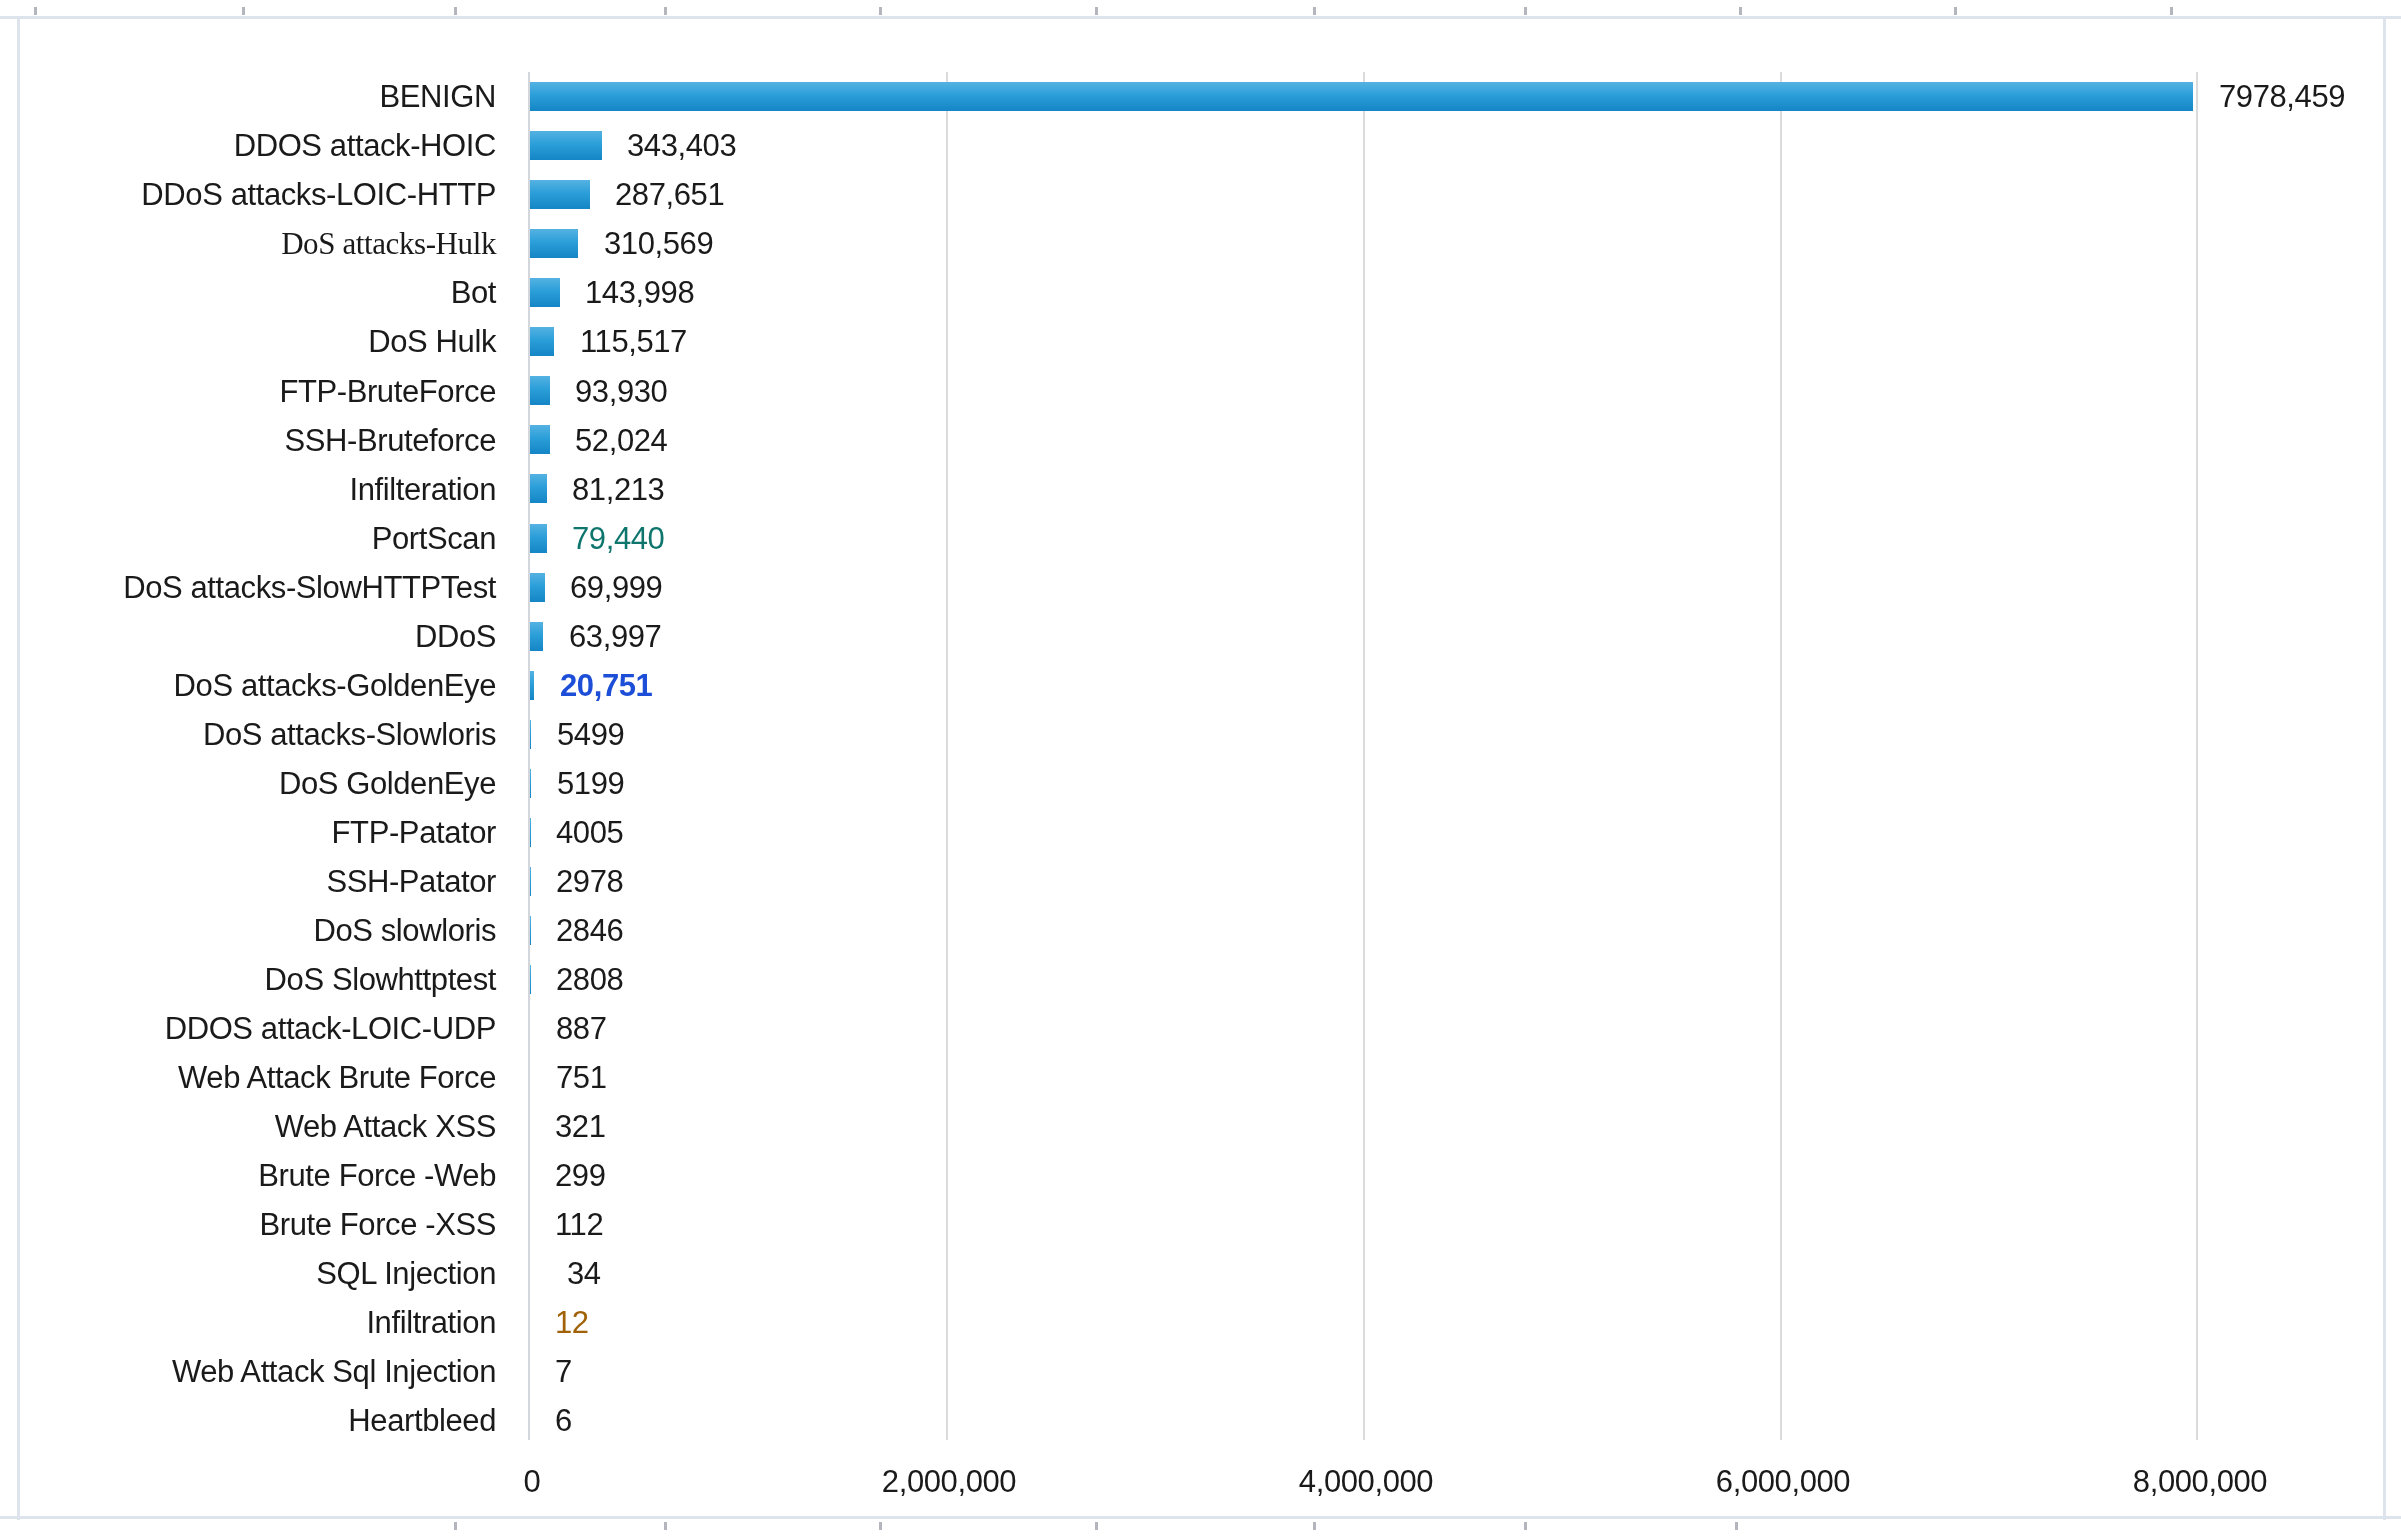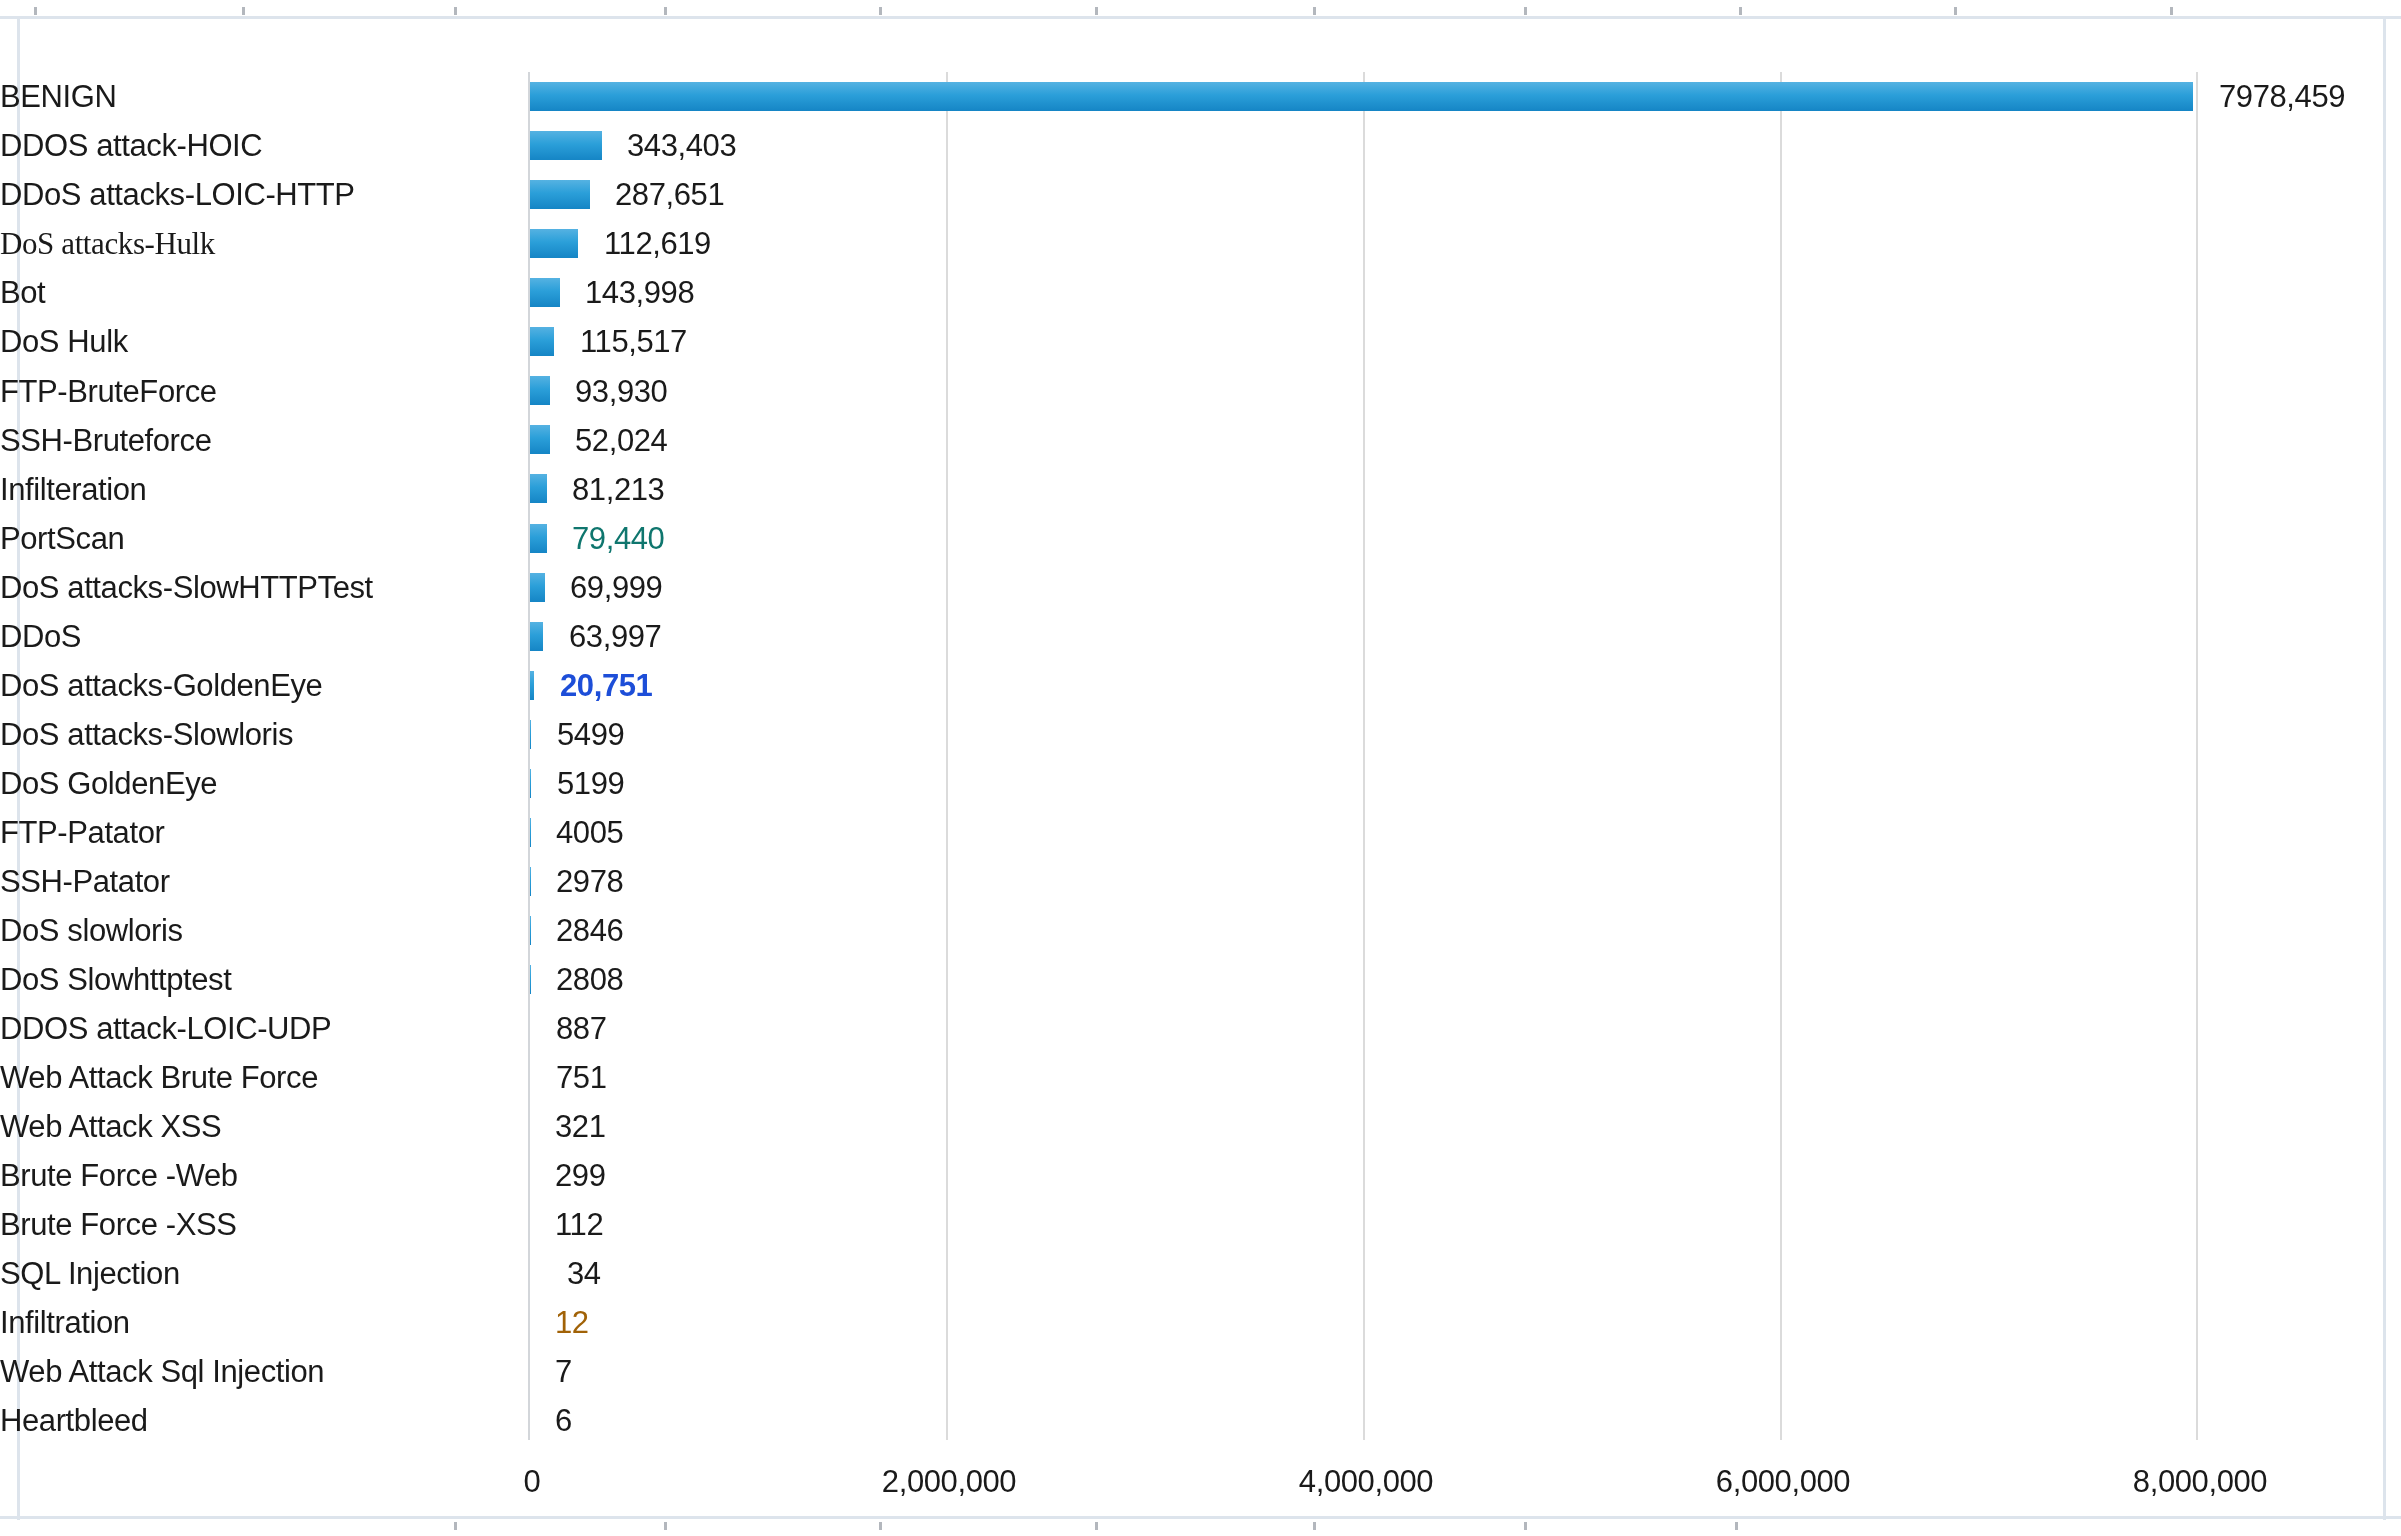--- a/index.html
+++ b/index.html
@@ -47,20 +47,21 @@
     top: 72px;
     width: 2.4px;
     height: 1368px;
   }
   .cat-label {
     position: absolute;
     left: 0;
     width: 496px;
     height: 39px;
     line-height: 39px;
+    text-align: right;
     font-size: 31px;
     letter-spacing: -0.4px;
     white-space: nowrap;
   }
   .bar {
     position: absolute;
     height: 29px;
   }
   .val-label {
     position: absolute;
@@ -128,21 +129,21 @@
         <div class="bar" style="left: 530px; top: 82px; width: 1663px; background: linear-gradient(rgb(85, 178, 226) 0%, rgb(43, 159, 217) 45%, rgb(21, 133, 197) 100%);"></div>
         <div class="val-label" style="left: 2219px; top: 77px; color: rgb(26, 26, 26);">7978,459</div>
         <div class="cat-label" style="top: 126px; color: rgb(26, 26, 26);">DDOS attack-HOIC</div>
         <div class="bar" style="left: 530px; top: 131px; width: 72px; background: linear-gradient(rgb(85, 178, 226) 0%, rgb(43, 159, 217) 45%, rgb(21, 133, 197) 100%);"></div>
         <div class="val-label" style="left: 627px; top: 126px; color: rgb(26, 26, 26);">343,403</div>
         <div class="cat-label" style="top: 175px; color: rgb(26, 26, 26);">DDoS attacks-LOIC-HTTP</div>
         <div class="bar" style="left: 530px; top: 180px; width: 60px; background: linear-gradient(rgb(85, 178, 226) 0%, rgb(43, 159, 217) 45%, rgb(21, 133, 197) 100%);"></div>
         <div class="val-label" style="left: 615px; top: 175px; color: rgb(26, 26, 26);">287,651</div>
         <div class="cat-label" style="top: 224px; color: rgb(26, 26, 26); font-family: Liberation Serif, serif;">DoS attacks-Hulk</div>
         <div class="bar" style="left: 530px; top: 229px; width: 48px; background: linear-gradient(rgb(85, 178, 226) 0%, rgb(43, 159, 217) 45%, rgb(21, 133, 197) 100%);"></div>
-        <div class="val-label" style="left: 604px; top: 224px; color: rgb(26, 26, 26);">112,619</div>
+        <div class="val-label" style="left: 604px; top: 224px; color: rgb(26, 26, 26);">310,569</div>
         <div class="cat-label" style="top: 273px; color: rgb(26, 26, 26);">Bot</div>
         <div class="bar" style="left: 530px; top: 278px; width: 30px; background: linear-gradient(rgb(85, 178, 226) 0%, rgb(43, 159, 217) 45%, rgb(21, 133, 197) 100%);"></div>
         <div class="val-label" style="left: 585px; top: 273px; color: rgb(26, 26, 26);">143,998</div>
         <div class="cat-label" style="top: 322px; color: rgb(26, 26, 26);">DoS Hulk</div>
         <div class="bar" style="left: 530px; top: 327px; width: 24px; background: linear-gradient(rgb(85, 178, 226) 0%, rgb(43, 159, 217) 45%, rgb(21, 133, 197) 100%);"></div>
         <div class="val-label" style="left: 580px; top: 322px; color: rgb(26, 26, 26);">115,517</div>
         <div class="cat-label" style="top: 372px; color: rgb(26, 26, 26);">FTP-BruteForce</div>
         <div class="bar" style="left: 530px; top: 376px; width: 19.6px; background: linear-gradient(rgb(85, 178, 226) 0%, rgb(43, 159, 217) 45%, rgb(21, 133, 197) 100%);"></div>
         <div class="val-label" style="left: 575px; top: 372px; color: rgb(26, 26, 26);">93,930</div>
         <div class="cat-label" style="top: 421px; color: rgb(26, 26, 26);">SSH-Bruteforce</div>

